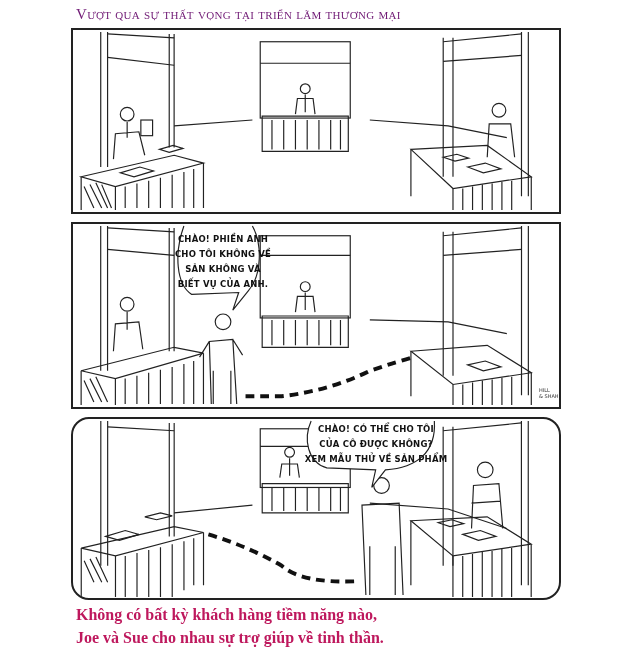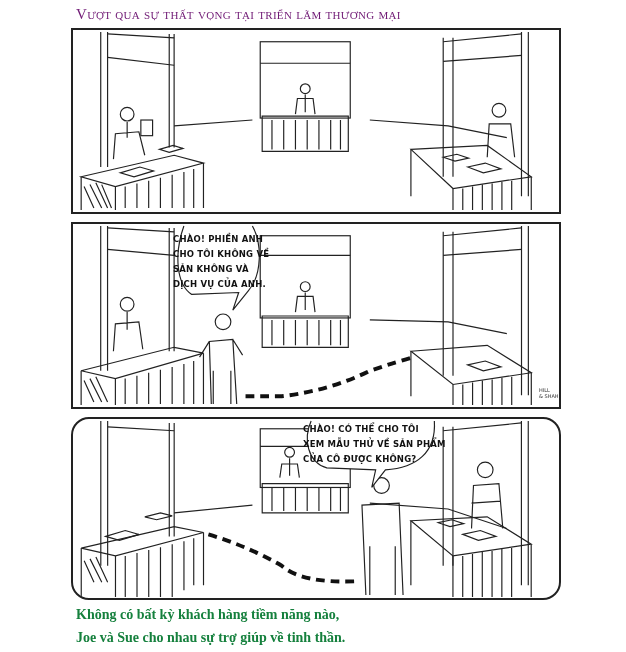--- a/index.html
+++ b/index.html
@@ -1,21 +1,21 @@
 <!DOCTYPE html>
 <html><head>
 <meta charset="utf-8">
 <style>
   html, body { margin:0; padding:0; background:#ffffff; }
   body { width:626px; height:652px; position:relative; overflow:hidden; font-family:"DejaVu Serif", serif; color:#111; }
   .title { position:absolute; left:76px; top:6px; font-family:"Liberation Serif", serif; font-size:15px; letter-spacing:0.3px; font-variant:small-caps; color:#701a75; white-space:nowrap; }
   .panel { position:absolute; left:71px; width:490px; border:2px solid #222; background:#fff; overflow:hidden; box-sizing:border-box; }
   .panel svg { position:absolute; left:0; top:0; width:100%; height:100%; }
-  .bubble { position:absolute; font-family:"DejaVu Sans", sans-serif; font-weight:bold; font-size:8.5px; line-height:15px; text-align:left; color:#111; letter-spacing:0.2px; }
-  .caption { position:absolute; left:76px; top:603px; font-family:"Liberation Serif", serif; font-size:14px; line-height:23px; color:#15803d; font-weight:bold; }
+  .bubble { position:absolute; font-family:"DejaVu Sans", sans-serif; font-weight:bold; font-size:8.5px; line-height:15px; text-align:center; color:#111; letter-spacing:0.2px; }
+  .caption { position:absolute; left:76px; top:603px; font-family:"Liberation Serif", serif; font-size:16px; line-height:23px; color:#be185d; font-weight:bold; }
   .caption div { white-space:nowrap; }
   .sig { position:absolute; font-family:"DejaVu Sans", sans-serif; font-size:5px; line-height:6px; color:#333; }
 </style>
 </head>
 <body>
 
 <div class="title">Vượt qua sự thất vọng tại triển lãm thương mại</div>
 
 <div class="panel" style="top:28px;height:186px;">
   <svg viewBox="0 0 490 186">
@@ -93,21 +93,21 @@
 
       <path d="M110 2 C100 30 102 62 118 72 L166 70 L160 88 L176 68 C190 52 190 20 180 2" fill="#fff"></path>
     </g>
 
     <path d="M173 176 L210 176 Q260 170 300 150 Q330 140 345 136" fill="none" stroke="#111" stroke-width="4" stroke-dasharray="9 6"></path>
   </svg>
   <div class="bubble" style="left:100px;top:8px;width:100px;">
     <div>CHÀO! PHIỀN ANH</div>
     <div>CHO TÔI KHÔNG VỀ</div>
     <div>SẢN KHÔNG VÀ</div>
-    <div>DỊCH VỤ CỦA ANH.</div>
+    <div>BIẾT VỤ CỦA ANH.</div>
   </div>
   <div class="sig" style="left:466px;top:163px;">
     <div>HILL</div>
     <div>&amp; SHAH</div>
   </div>
 </div>
 
 <div class="panel" style="top:417px;height:183px;border-radius:18px;">
   <svg viewBox="0 0 490 183">
     <g fill="none" stroke="#222" stroke-width="1.2">
@@ -139,21 +139,21 @@
 
       <circle cx="418" cy="52" r="8"></circle>
       <path d="M404 112 L406 68 L432 66 L436 112 M404 86 L434 84"></path>
 
       <path d="M240 2 C232 20 236 44 256 50 L306 52 L302 70 L316 52 C348 50 368 34 366 2" fill="#fff"></path>
     </g>
     <path d="M135 118 Q175 130 210 150 Q230 168 285 166" fill="none" stroke="#111" stroke-width="4" stroke-dasharray="9 6"></path>
   </svg>
   <div class="bubble" style="left:230px;top:3px;width:146px;">
     <div>CHÀO! CÓ THỂ CHO TÔI</div>
+    <div>CỦA CÔ ĐƯỢC KHÔNG?</div>
     <div>XEM MẪU THỬ VỀ SẢN PHẨM</div>
-    <div>CỦA CÔ ĐƯỢC KHÔNG?</div>
   </div>
 </div>
 
 <div class="caption">
   <div>Không có bất kỳ khách hàng tiềm năng nào,</div>
   <div>Joe và Sue cho nhau sự trợ giúp về tinh thần.</div>
 </div>
 
 </body></html>

